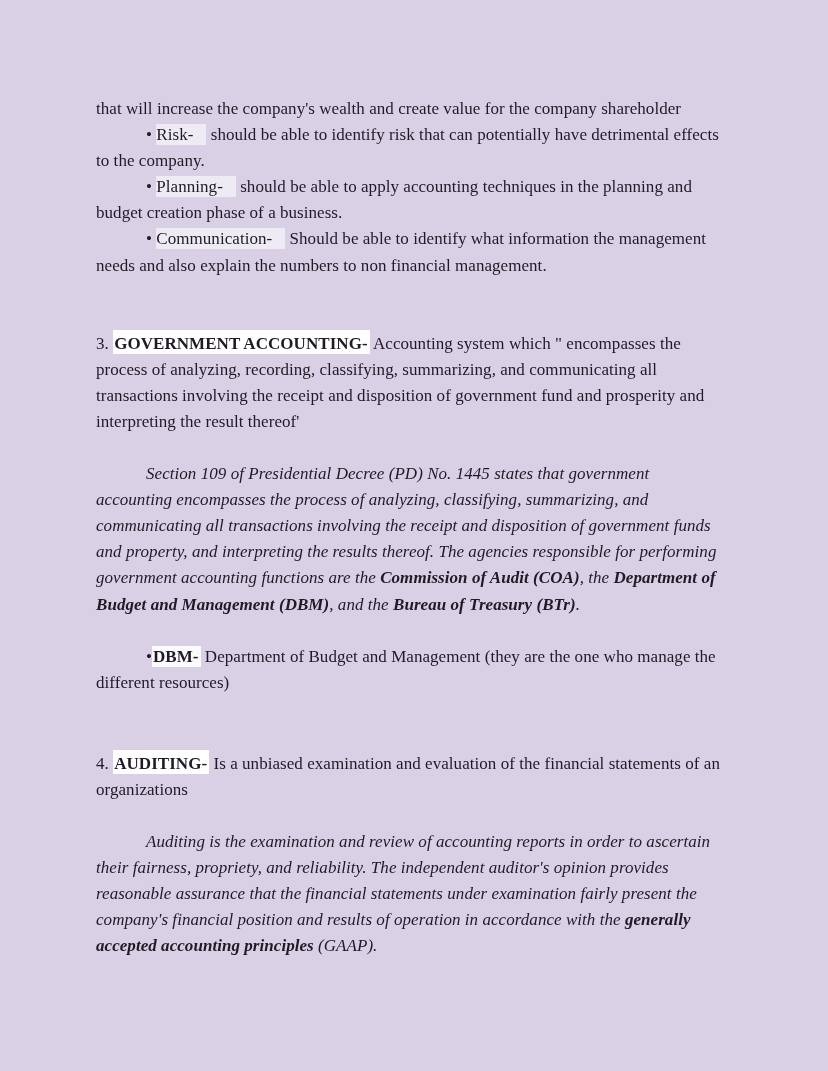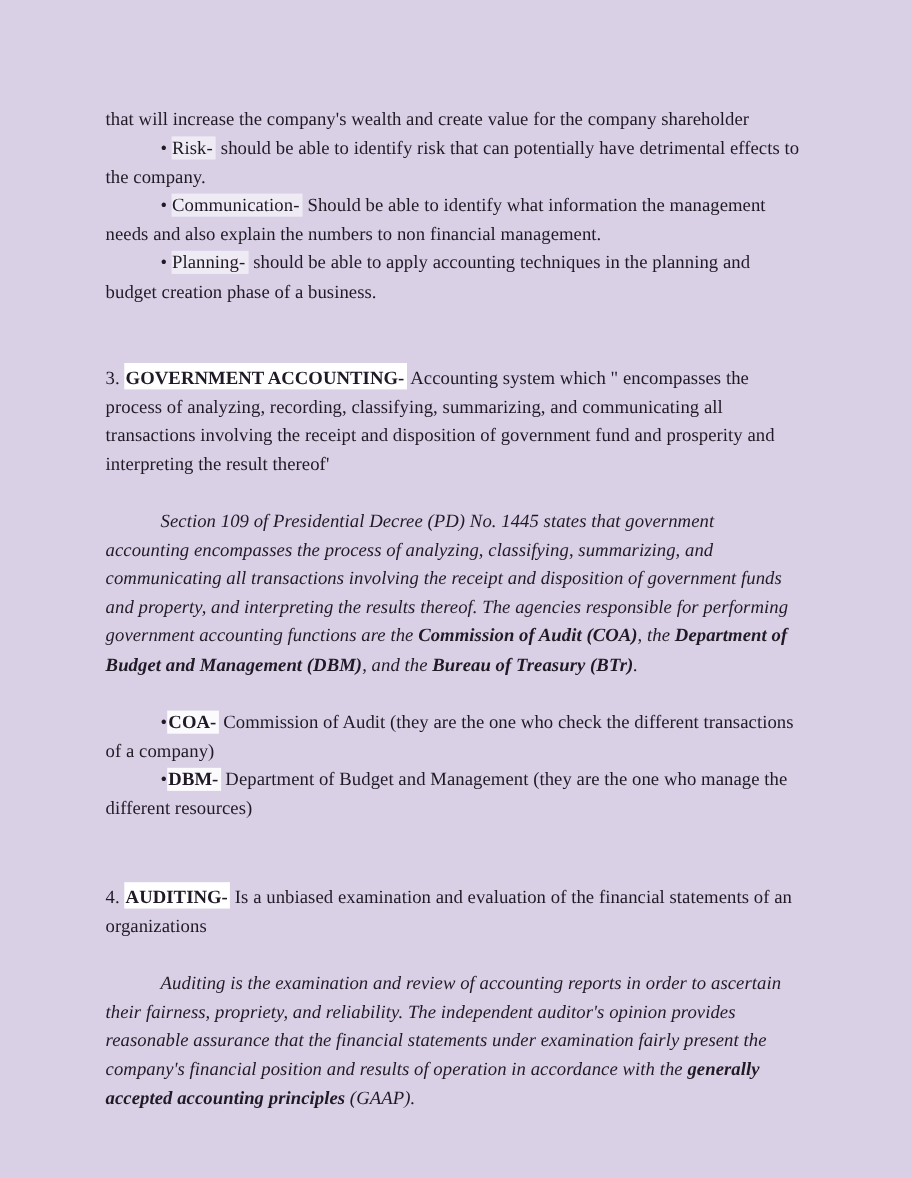--- a/index.html
+++ b/index.html
@@ -45,21 +45,21 @@
     margin: 0;
     text-indent: 50px;
   }
   b, .b {
     font-weight: bold;
   }
   .hl {
     background: #efebf5;
     box-decoration-break: clone;
     -webkit-box-decoration-break: clone;
-    padding: 1px 3px 1px 0;
+    padding: 1px 13px 1px 0;
   }
   .hl-bright {
     background: #fbfafd;
     box-decoration-break: clone;
     -webkit-box-decoration-break: clone;
     padding: 1px 2px 1px 1px;
   }
   .hl-white {
     background: #ffffff;
     box-decoration-break: clone;
@@ -70,35 +70,34 @@
 </head>
 <body>
 
 <div class="page">
   <div class="doc-body">
 
     <p class="para"><span>that will increase the company's wealth and create value for the company shareholder</span></p>
 
     <p class="bullet-line"><span>•</span>&nbsp;<span class="hl">Risk-</span><span> should be able to identify risk that can potentially have detrimental effects to the company.</span></p>
 
+    <p class="bullet-line"><span>•</span>&nbsp;<span class="hl">Planning-</span><span> should be able to apply accounting techniques in the planning and budget creation phase of a business.</span></p>
+
     <p class="bullet-line"><span>•</span>&nbsp;<span class="hl">Communication-</span><span> Should be able to identify what information the management needs and also explain the numbers to non financial management.</span></p>
-
-    <p class="bullet-line"><span>•</span>&nbsp;<span class="hl">Planning-</span><span> should be able to apply accounting techniques in the planning and budget creation phase of a business.</span></p>
 
     <div class="gap-lg"></div>
 
     <p class="para"><span>3.</span>&nbsp;<b class="hl-white">GOVERNMENT ACCOUNTING-</b><span> Accounting system which " encompasses the process of analyzing, recording, classifying, summarizing, and communicating all transactions involving the receipt and disposition of government fund and prosperity and interpreting the result thereof'</span></p>
 
     <div class="gap-md"></div>
 
     <p class="indent"><span>Section 109 of Presidential Decree (PD) No. 1445 states that government accounting encompasses the process of analyzing, classifying, summarizing, and communicating all transactions involving the receipt and disposition of government funds and property, and interpreting the results thereof. The agencies responsible for performing government accounting functions are the </span><b>Commission of Audit (COA)</b><span>, the </span><b>Department of Budget and Management (DBM)</b><span>, and the </span><b>Bureau of Treasury (BTr)</b><span>.</span></p>
 
     <div class="gap-md"></div>
 
-    <p class="bullet-line"><span>•</span><b class="hl-bright">COA-</b><span> Commission of Audit (they are the one who check the different transactions of a company)</span></p>
 
     <p class="bullet-line"><span>•</span><b class="hl-bright">DBM-</b><span> Department of Budget and Management (they are the one who manage the different resources)</span></p>
 
 
     <div class="gap-xl"></div>
 
     <p class="para"><span>4.</span>&nbsp;<b class="hl-white">AUDITING-</b><span> Is a unbiased examination and evaluation of the financial statements of an organizations</span></p>
 
     <div class="gap-md"></div>
 

